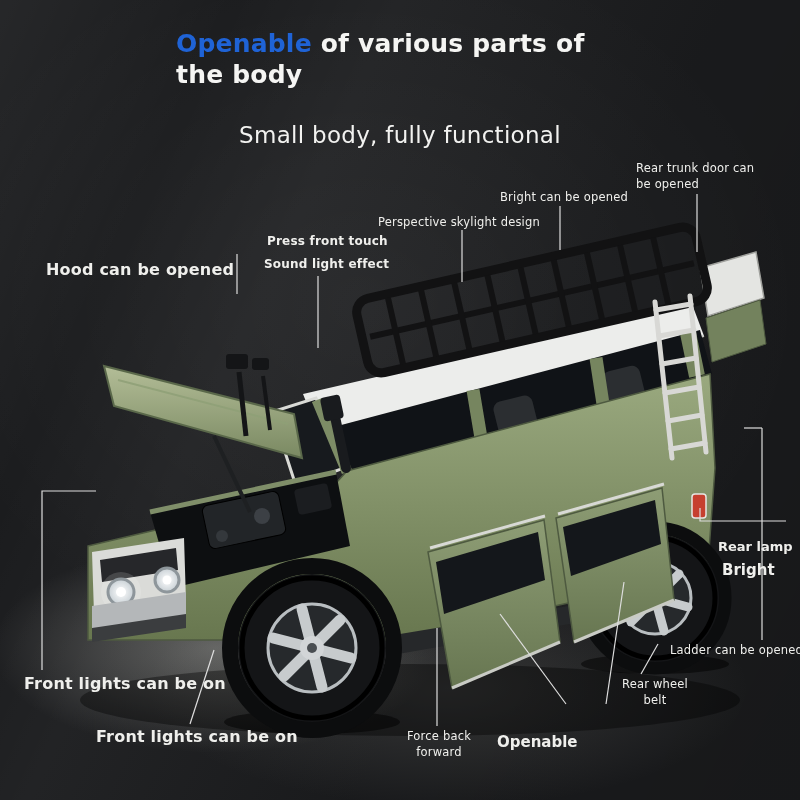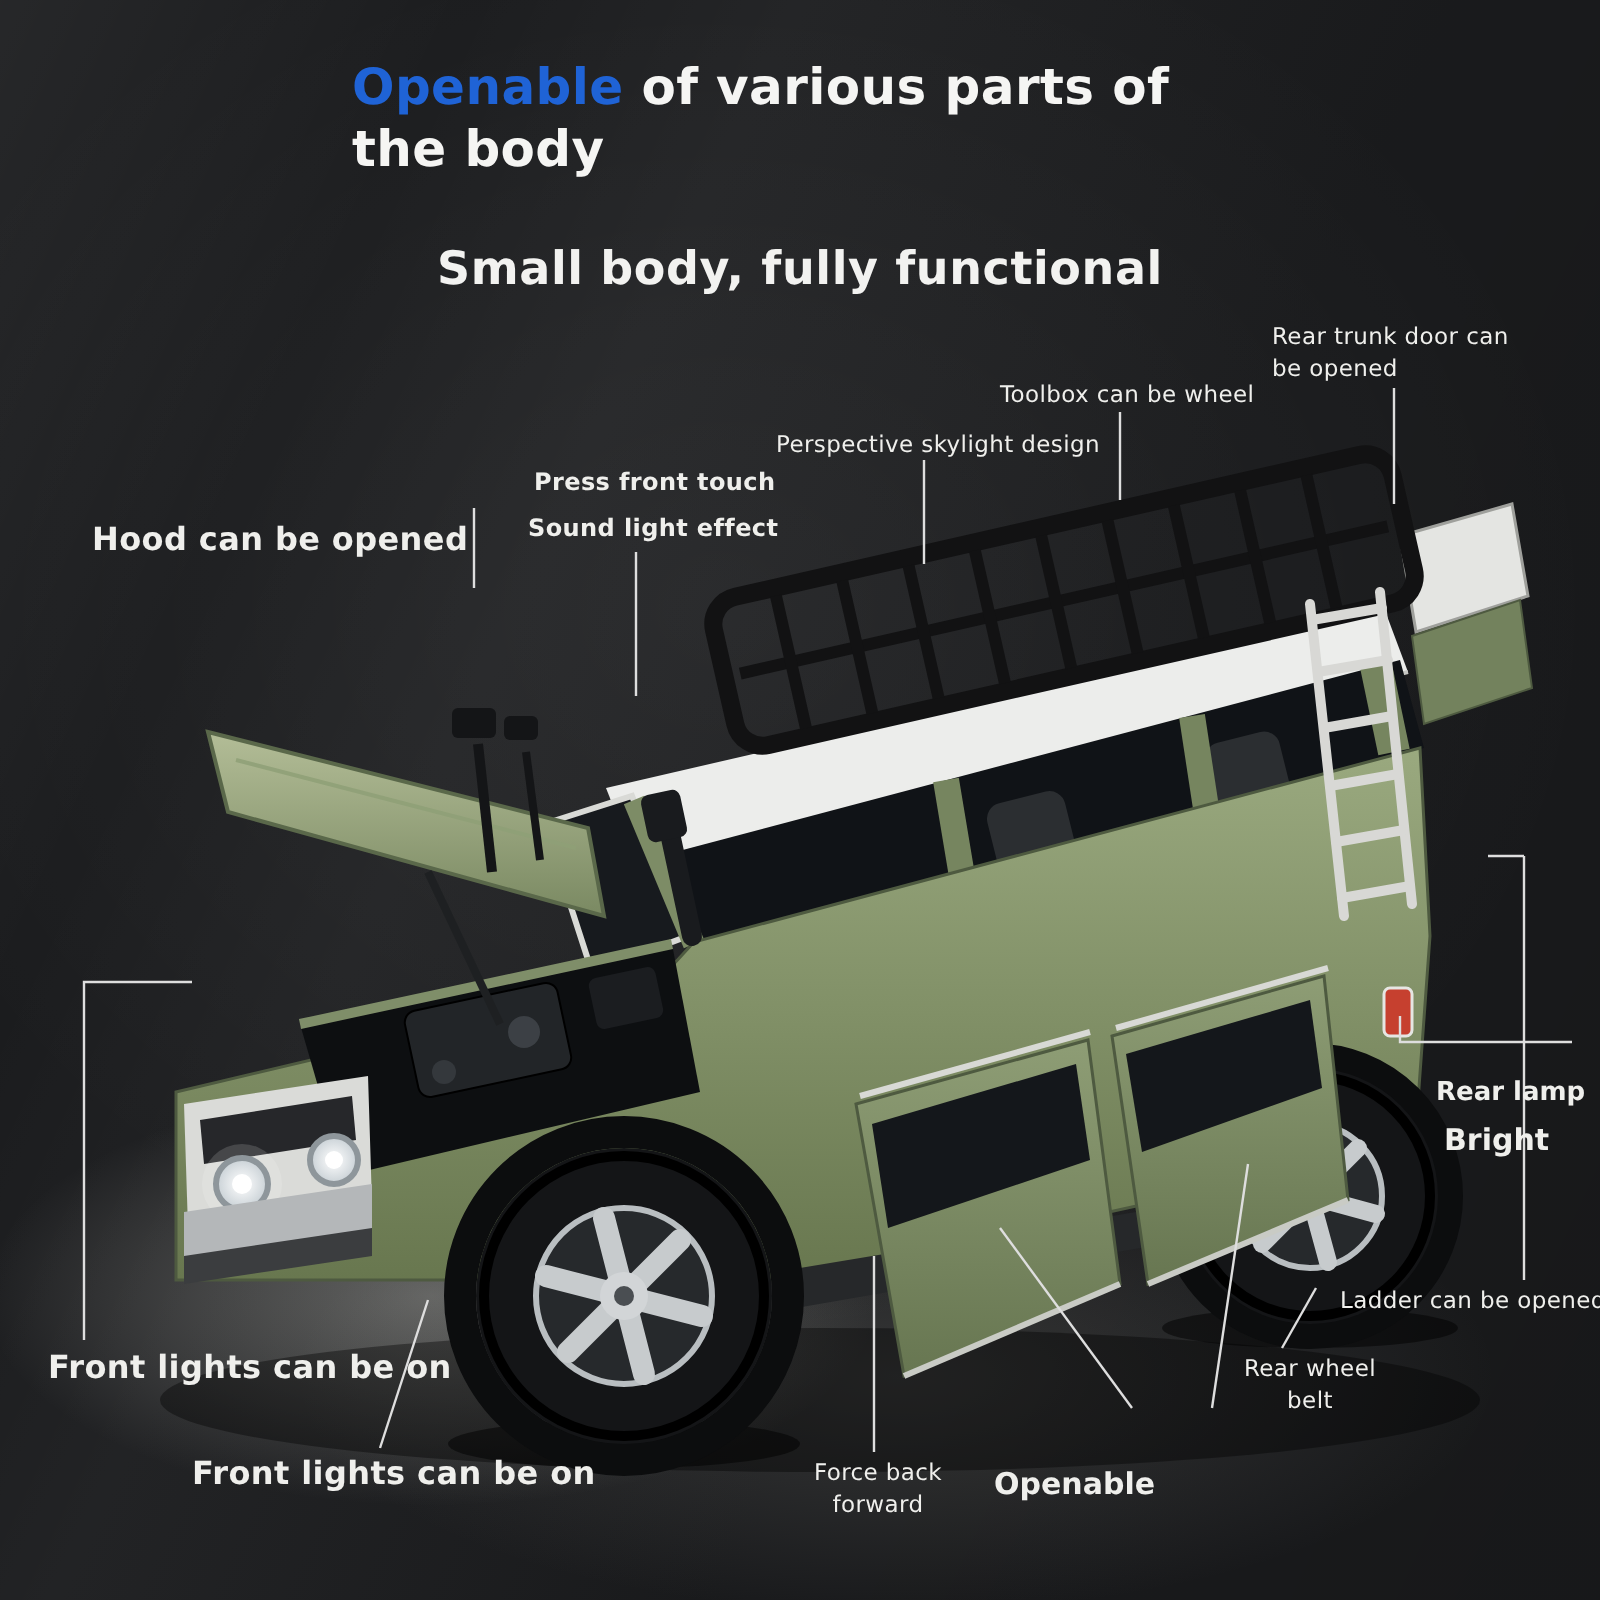--- a/index.html
+++ b/index.html
@@ -13,21 +13,21 @@
       radial-gradient(ellipse 620px 520px at 45% 38%, rgba(255,255,255,0.05), rgba(0,0,0,0) 72%),
       linear-gradient(115deg, rgba(255,255,255,0.05) 0%, rgba(255,255,255,0.00) 20%, rgba(255,255,255,0.03) 34%, rgba(0,0,0,0.07) 62%, rgba(0,0,0,0.14) 100%);
   }
   .title{
     position:absolute;left:176px;top:28px;width:424px;
     font-size:25px;font-weight:bold;color:#f5f5f3;line-height:1.24;letter-spacing:0.2px;
   }
   .title .accent{color:#1f63d6;}
   .subtitle{
     position:absolute;left:0;right:0;top:122px;text-align:center;
-    font-size:23px;font-weight:bold;color:#f2f2f0;letter-spacing:0.3px;
+    font-size:23px;font-weight:normal;color:#f2f2f0;letter-spacing:0.3px;
   }
   .lbl{position:absolute;color:#efefec;}
   .s{font-size:11.5px;letter-spacing:0.2px;line-height:1.35;}
   .sb{font-size:12px;font-weight:bold;letter-spacing:0.2px;}
   .b{font-size:16px;font-weight:bold;letter-spacing:0.2px;}
   .m{font-size:13px;font-weight:bold;}
   .m2{font-size:15px;font-weight:bold;}
   .ctr{text-align:center;}
   svg.layer{position:absolute;left:0;top:0;}
 </style>
@@ -222,23 +222,23 @@
   </svg>
 
   <div class="title">
     <span class="accent">Openable</span><span> of various parts of the body</span>
   </div>
 
   <div class="subtitle">Small body, fully functional</div>
 
   <div class="lbl s" style="left:636px;top:161px;width:130px;">Rear trunk door can be opened</div>
 
-  <div class="lbl s" style="left:500px;top:190px;white-space:nowrap;">Toolbox can be wheel</div>
-
-  <div class="lbl s" style="left:388px;top:215px;white-space:nowrap;">Perspective skylight design</div>
+  <div class="lbl s" style="left:500px;top:190px;white-space:nowrap;">Bright can be opened</div>
+
+  <div class="lbl s" style="left:378px;top:215px;white-space:nowrap;">Perspective skylight design</div>
 
   <div class="lbl sb" style="left:267px;top:234px;white-space:nowrap;">Press front touch</div>
 
   <div class="lbl sb" style="left:264px;top:257px;white-space:nowrap;">Sound light effect</div>
 
   <div class="lbl b" style="left:46px;top:260px;white-space:nowrap;">Hood can be opened</div>
 
   <div class="lbl b" style="left:24px;top:674px;white-space:nowrap;">Front lights can be on</div>
 
   <div class="lbl b" style="left:96px;top:727px;white-space:nowrap;">Front lights can be on</div>

